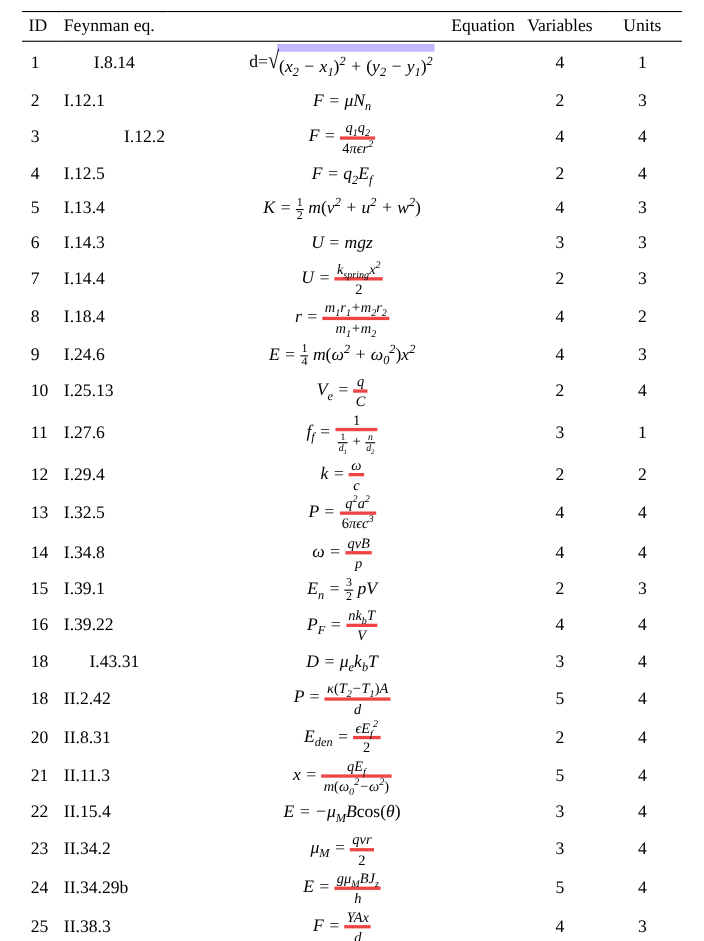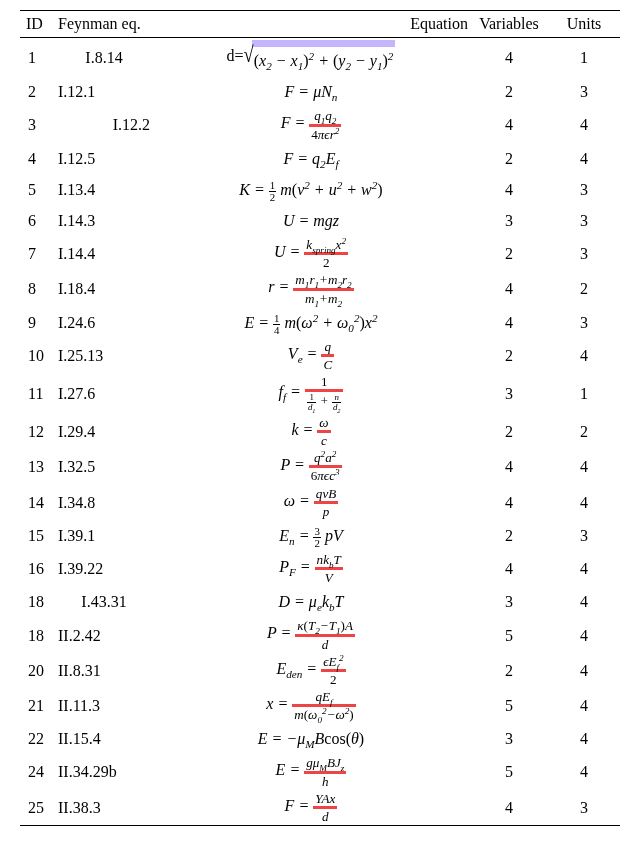--- a/index.html
+++ b/index.html
@@ -246,20 +246,27 @@
     <td>4</td>
   </tr>
       <tr>
     <td class="id">22</td>
     <td style="text-align:left;">II.15.4</td>
     <td class="eq"><span class="eqn">E = −μ<sub>M</sub>B<span class="rm">cos(</span>θ<span class="rm">)</span></span></td>
     <td>3</td>
     <td>4</td>
   </tr>
       <tr>
+    <td class="id">23</td>
+    <td style="text-align:left;">II.34.2</td>
+    <td class="eq"><span class="eqn">μ<sub>M</sub> = <span class="frac"><span class="num">qvr</span><span class="den"><span class="rm">2</span></span></span></span></td>
+    <td>3</td>
+    <td>4</td>
+  </tr>
+      <tr>
     <td class="id">24</td>
     <td style="text-align:left;">II.34.29b</td>
     <td class="eq"><span class="eqn">E = <span class="frac"><span class="num">gμ<sub>M</sub>BJ<sub>z</sub></span><span class="den">h</span></span></span></td>
     <td>5</td>
     <td>4</td>
   </tr>
       <tr>
     <td class="id">25</td>
     <td style="text-align:left;">II.38.3</td>
     <td class="eq"><span class="eqn">F = <span class="frac"><span class="num">YAx</span><span class="den">d</span></span></span></td>

